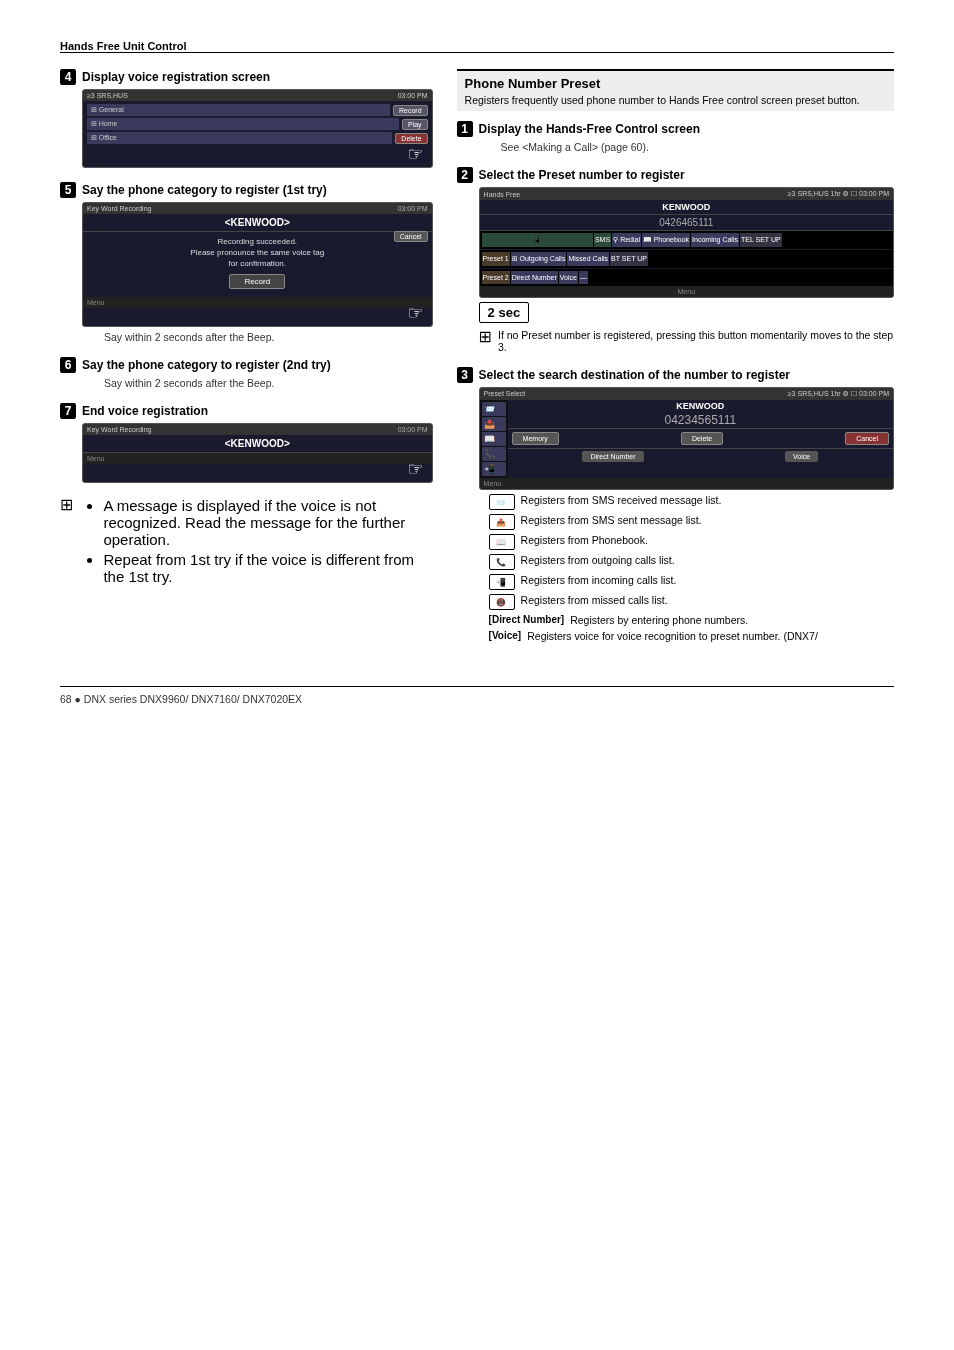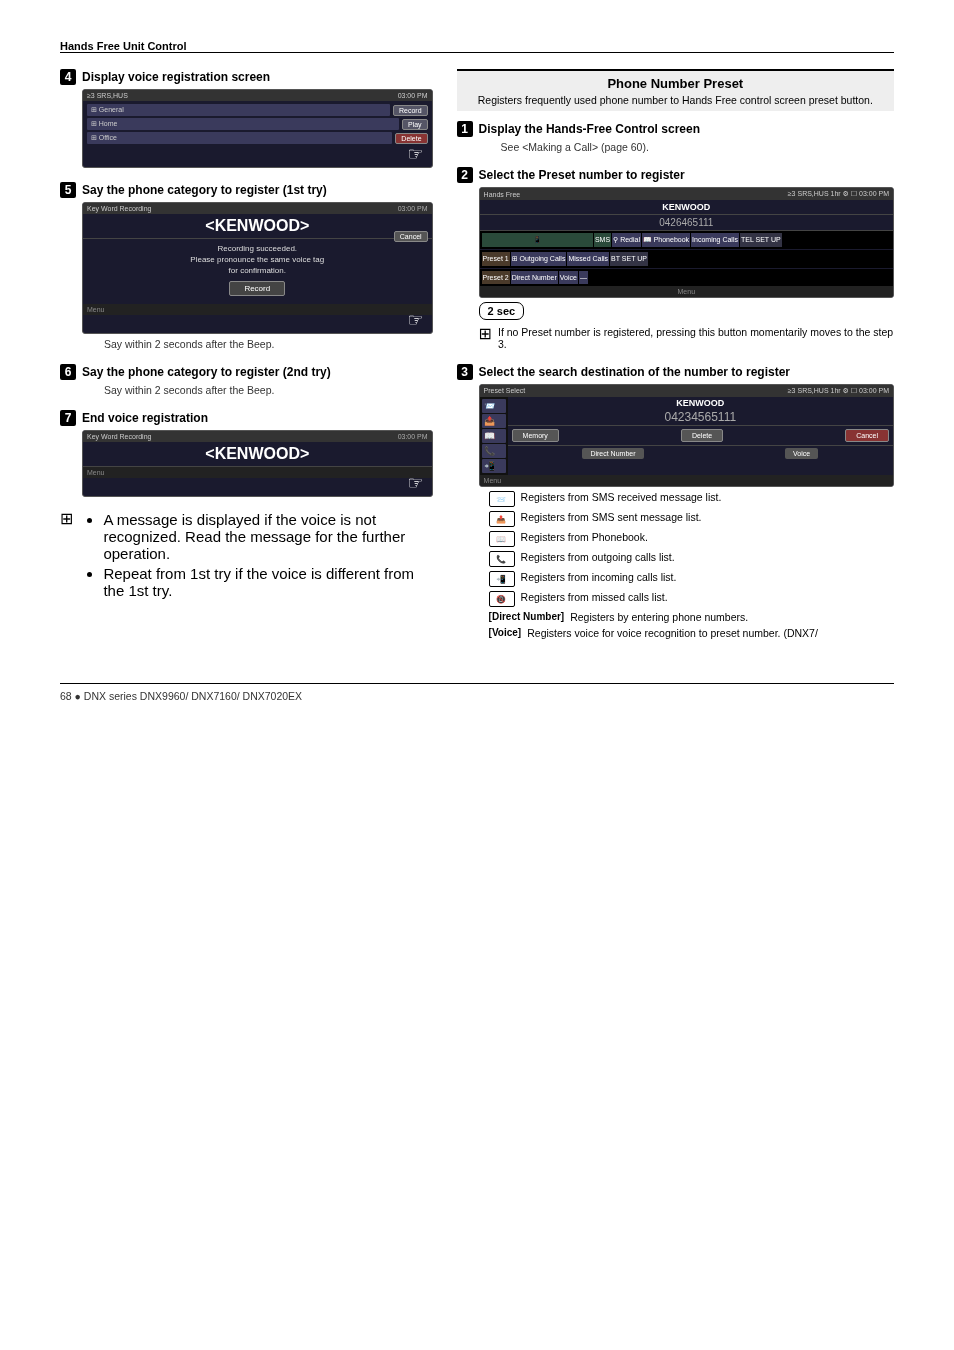--- a/index.html
+++ b/index.html
@@ -84,21 +84,20 @@
       font-size: 15px;
       margin-bottom: 3px;
       list-style: disc;
       margin-left: 14px;
     }
     .phone-number-preset-section {
       border-top: 2px solid #000;
       background: #eee;
       padding: 5px 8px;
       margin-bottom: 10px;
-      text-align: center;
     }
     .phone-number-preset-section .pnp-title {
       font-weight: bold;
       font-size: 13px;
     }
     .pnp-desc {
       font-size: 10.5px;
       margin-top: 3px;
     }
     .hands-free-screen {
@@ -272,21 +271,21 @@
     .rec-bar {
       background: #333;
       display: flex;
       justify-content: space-between;
       padding: 2px 4px;
       font-size: 7px;
       color: #ccc;
     }
     .rec-title {
       text-align: center;
-      font-size: 16px;
+      font-size: 10px;
       font-weight: bold;
       padding: 3px 2px;
       border-bottom: 1px solid #444;
     }
     .rec-body {
       padding: 4px 6px;
       text-align: center;
     }
     .rec-msg {
       font-size: 8px;
@@ -547,21 +546,21 @@
             <div style="display:flex;gap:1px;background:#000;padding:2px;">
               <div class="hf-cell preset-row">Preset 2</div>
               <div class="hf-cell">Direct Number</div>
               <div class="hf-cell">Voice</div>
               <div class="hf-cell">—</div>
             </div>
             <div class="hf-menu">Menu</div>
           </div>
 
           <div style="display:flex;align-items:center;gap:4px;margin:4px 0 0 0;">
-            <div style="border:1.5px solid #000;border-radius:7px;padding:2px 8px;font-size:11px;font-weight:bold;display:inline-block;">2 sec</div>
+            <div style="border:1.5px solid #000;border-radius:2px;padding:2px 8px;font-size:13px;font-weight:bold;display:inline-block;">2 sec</div>
           </div>
 
           <div class="note-block" style="margin-top:6px;">
             <span class="note-icon">⊞</span>
             <span class="note-text">If no Preset number is registered, pressing this button momentarily moves to the step 3.</span>
           </div>
         </div>
       </div>
 
       <div class="step-block">

